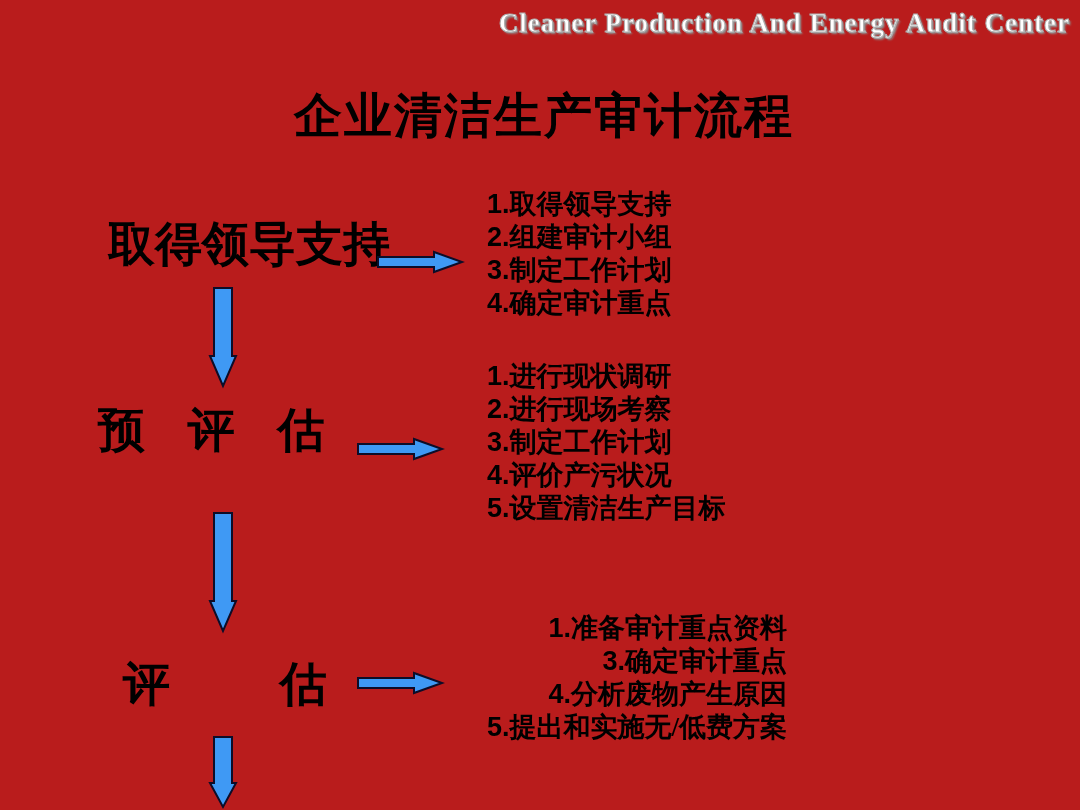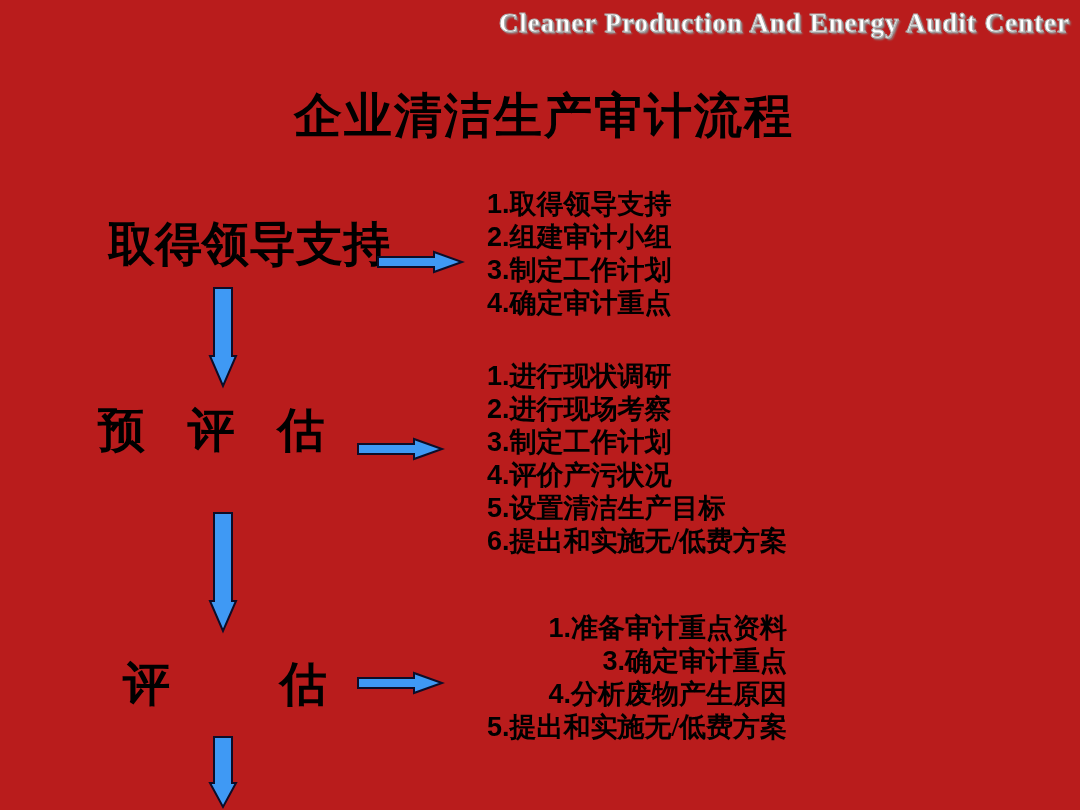--- a/index.html
+++ b/index.html
@@ -131,21 +131,20 @@
   <svg class="abs block-arrow rarrow2" width="86" height="22" viewBox="0 0 86 22">
     <polygon points="1,6 57,6 57,1 85,11 57,21 57,16 1,16"></polygon>
   </svg>
 
   <div class="abs list list2">
     <div class="li"><span class="num">1.</span><span class="txt">进行现状调研</span></div>
     <div class="li"><span class="num">2.</span><span class="txt">进行现场考察</span></div>
     <div class="li"><span class="num">3.</span><span class="txt">制定工作计划</span></div>
     <div class="li"><span class="num">4.</span><span class="txt">评价产污状况</span></div>
     <div class="li"><span class="num">5.</span><span class="txt">设置清洁生产目标</span></div>
-    <div class="li"><span class="num">6.</span><span class="txt">提出和实施无/低费方案</span></div>
   </div>
 
   <svg class="abs block-arrow darrow2" width="28" height="120" viewBox="0 0 28 120">
     <polygon points="5,1 23,1 23,89 27,89 14,119 1,89 5,89"></polygon>
   </svg>
 
   <div class="abs stage-label stage3-label">评 估</div>
 
   <svg class="abs block-arrow rarrow3" width="86" height="22" viewBox="0 0 86 22">
     <polygon points="1,6 57,6 57,1 85,11 57,21 57,16 1,16"></polygon>

